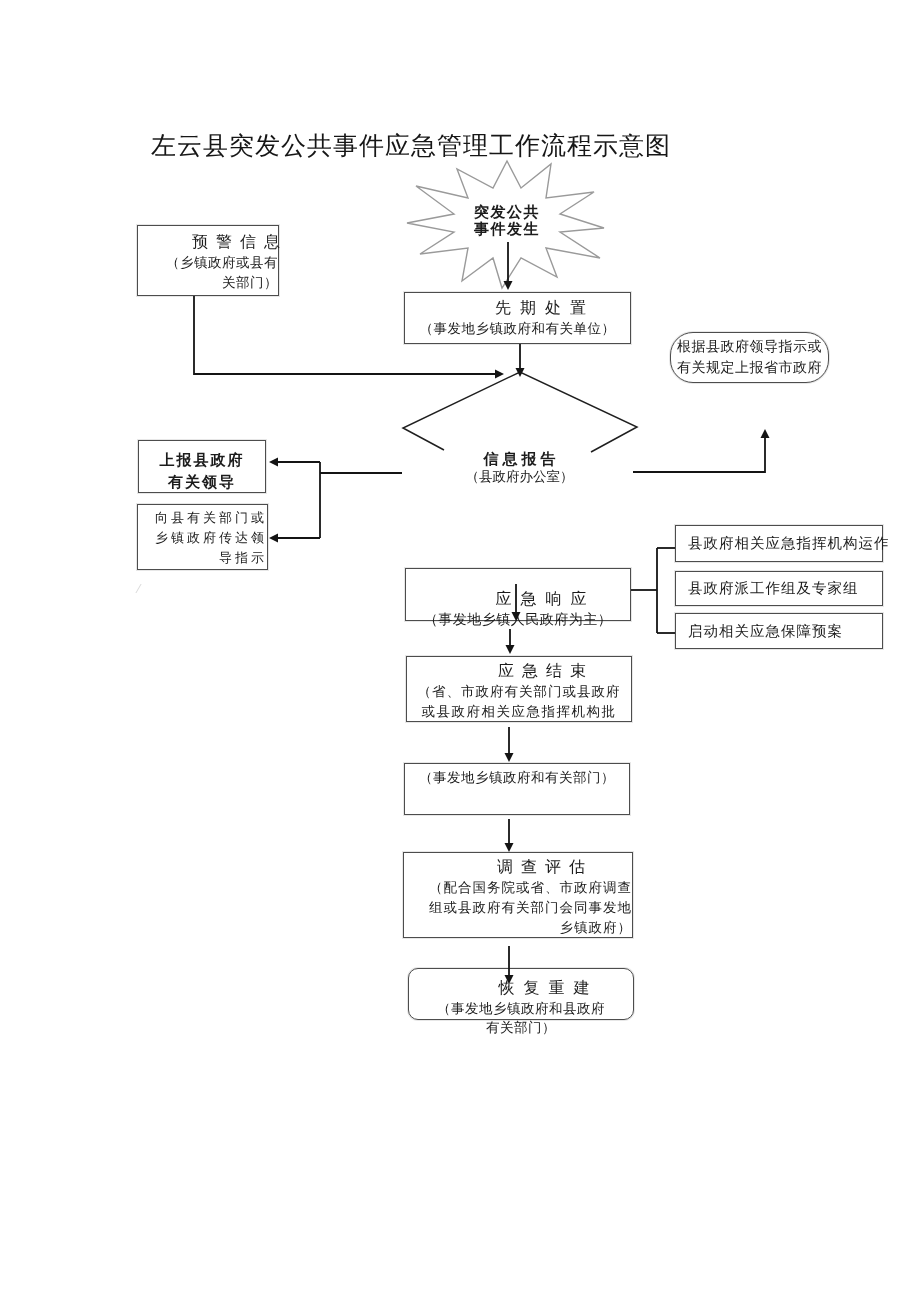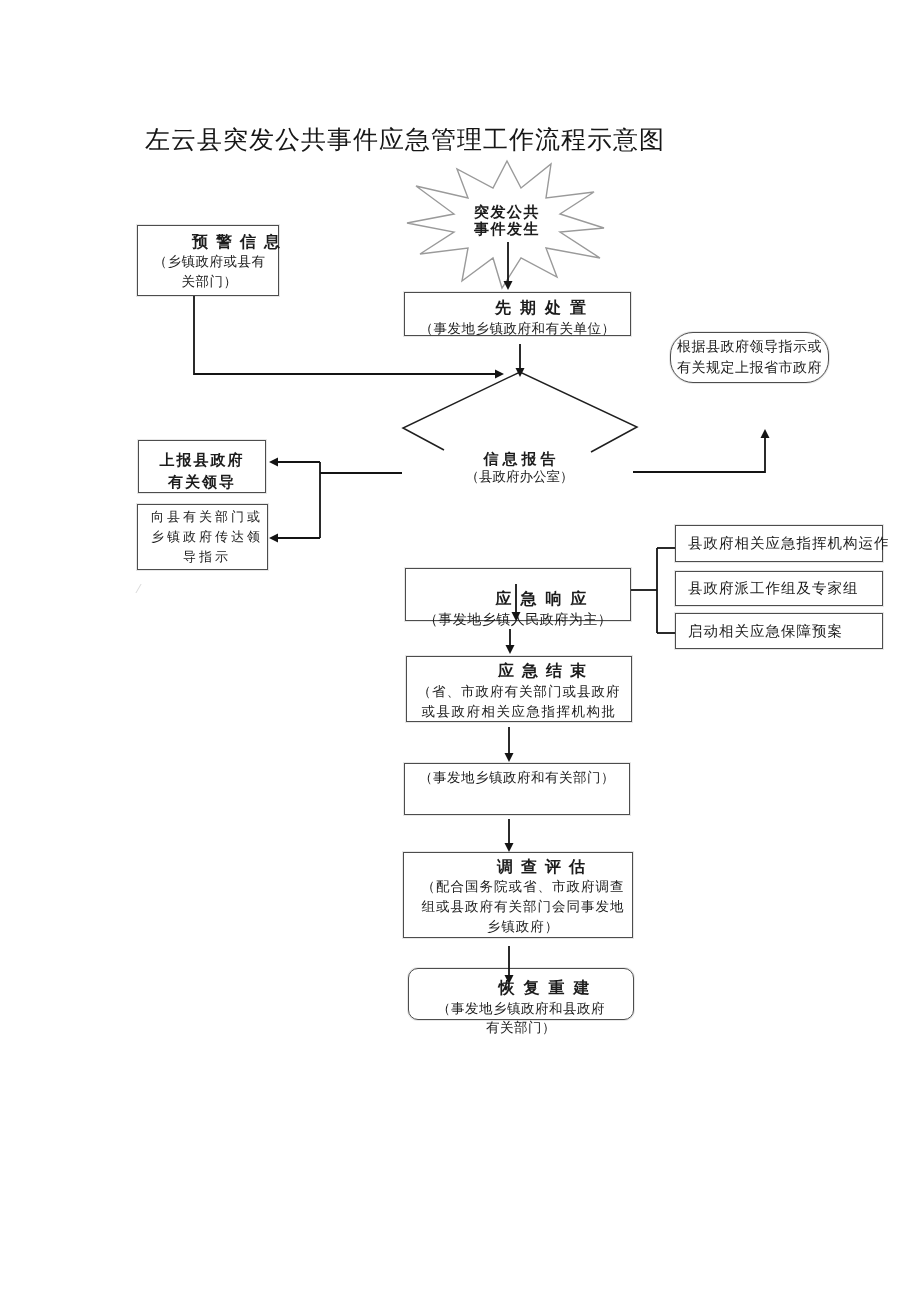--- a/index.html
+++ b/index.html
@@ -13,47 +13,47 @@
     overflow: hidden;
   }
   .title {
     position: absolute;
     left: 115px; top: 123px; width: 580px;
     text-align: center;
     font-size: 25px;
     font-weight: 500;
     letter-spacing: 1px;
     color: #161616;
-    margin: 0;
+    margin: 6px;
   }
   .box {
     position: absolute;
     box-sizing: border-box;
     border: 1px solid #4d4d4d;
     background: #ffffff;
     text-align: center;
     z-index: 1;
     box-shadow: 0 0 0 1px rgba(120,120,120,0.18);
   }
   .bt {           
-    font-weight: bold;
+    font-weight: normal;
     font-size: 16px;
     letter-spacing: 9px;
     text-indent: 9px;
     line-height: 22px;
     white-space: nowrap;
     margin-left: 46px;
   }
   .bs {           
     font-size: 13.5px;
     line-height: 20px;
     letter-spacing: 0.5px;
     white-space: nowrap;
   }
-  .left { text-align: center; font-family: Liberation Mono, monospace; }
+  .left { text-align: right; }
   .overlay {
     position: absolute;
     left: 0; top: 0;
     z-index: 2;
     pointer-events: none;
   }
   .floatlabel {
     position: absolute;
     z-index: 3;
     text-align: center;
@@ -85,21 +85,21 @@
 <div class="page">
 
   <h1 class="title">左云县突发公共事件应急管理工作流程示意图</h1>
 
   <div class="box" style="left:137px; top:225px; width:142px; height:71px; padding-top:5px;">
     <div class="bt" style="letter-spacing:8px; text-indent:8px; font-size:16px;">预警信息</div>
     <div class="bs left" style="padding-left:3px; letter-spacing:0.5px;">（乡镇政府或县有</div>
     <div class="bs left" style="padding-left:3px;">关部门）</div>
   </div>
 
-  <div class="box" style="left:404px; top:292px; width:227px; height:44px; padding-top:4px;">
+  <div class="box" style="left:404px; top:292px; width:227px; height:52px; padding-top:4px;">
     <div class="bt">先期处置</div>
     <div class="bs">（事发地乡镇政府和有关单位）</div>
   </div>
 
   <div class="box" style="left:670px; top:332px; width:159px; height:51px; padding-top:3px;border-radius:23px;">
     <div class="bs" style="line-height:21px; font-size:14px;">根据县政府领导指示或</div>
     <div class="bs" style="line-height:21px; font-size:14px;font-family:Liberation Serif, serif;">有关规定上报省市政府</div>
   </div>
 
   <div class="box" style="left:138px; top:440px; width:128px; height:53px; padding-top:8px;">

